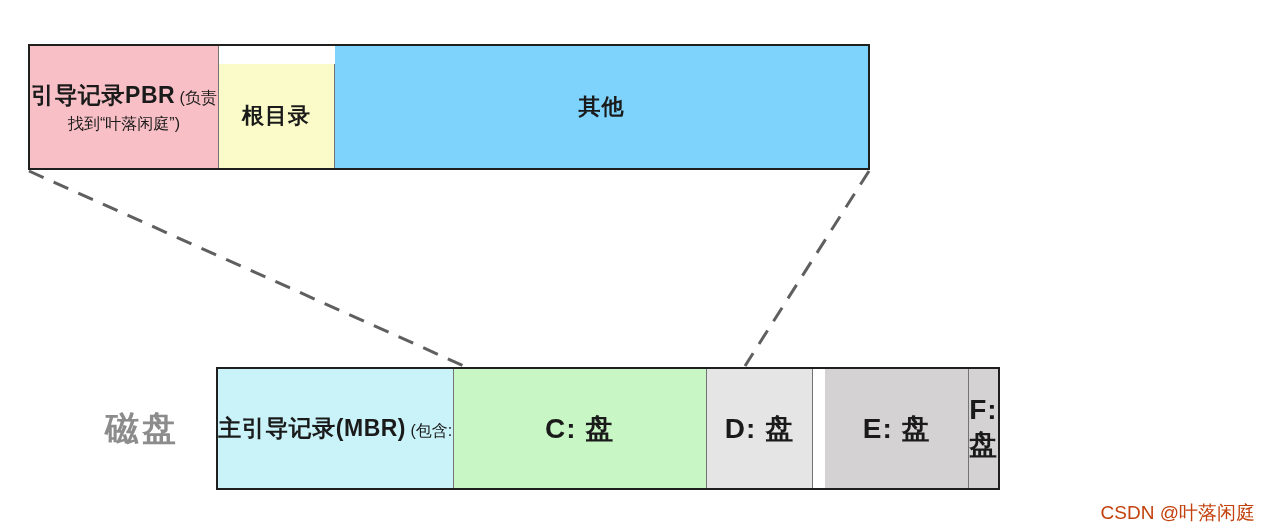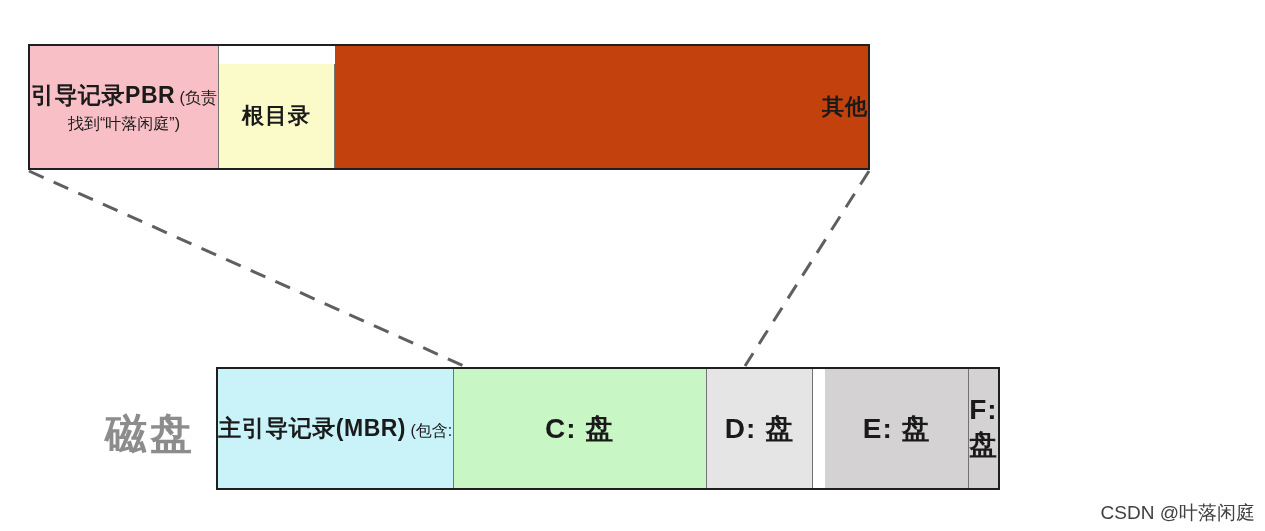--- a/index.html
+++ b/index.html
@@ -68,21 +68,21 @@
   
   .cell-mbr { width: 256px; }
   .cell-c   { width: 275px; }
   .cell-d   { width: 116px; }
   .cell-e   { width: 156px; }
   .cell-f   { flex: 1; }
   .disk-label {
     position: absolute;
     left: 105px;
     top: 406px;
-    font-size: 42px;
+    font-size: 34px;
     font-weight: 600;
     letter-spacing: 3px;
   }
   .watermark {
     position: absolute;
     right: 10px;
     bottom: 5px;
     font-size: 19px;
     font-weight: 400;
   }
@@ -107,21 +107,21 @@
     <div class="cell divider cell-pbr" style="background-color: rgb(248, 192, 198);">
       <div class="cell-text">
         <span class="main-label">引导记录PBR</span>
         <span class="note">(负责</span><br>
         <span class="note">找到“叶落闲庭”)</span>
       </div>
     </div>
     <div class="cell divider cell-root" style="background-color: rgb(251, 251, 201);">
       <span class="simple-label">根目录</span>
     </div>
-    <div class="cell cell-other" style="background-color: #c2410c; justify-content: flex-end;">
+    <div class="cell cell-other" style="background-color: #7dd3fc;">
       <span class="simple-label">其他</span>
     </div>
   </div>
 
   <div class="disk-label" style="color: rgb(140, 140, 140);">磁盘</div>
 
   <div class="bar disk-bar">
     <div class="cell divider cell-mbr" style="background-color: rgb(201, 243, 248);">
       <div class="cell-text">
         <span class="main-label">主引导记录(MBR)</span>
@@ -135,15 +135,15 @@
       <span class="drive-label">D: 盘</span>
     </div>
     <div class="cell divider cell-e" style="background-color: rgb(212, 210, 211); margin-left: 12px;">
       <span class="drive-label">E: 盘</span>
     </div>
     <div class="cell cell-f" style="background-color: rgb(212, 210, 211);">
       <span class="drive-label">F: 盘</span>
     </div>
   </div>
 
-  <div class="watermark" style="color: #404040;">CSDN @叶落闲庭</div>
+  <div class="watermark" style="color: #c2410c;">CSDN @叶落闲庭</div>
 
 </div>
 
 </body></html>

